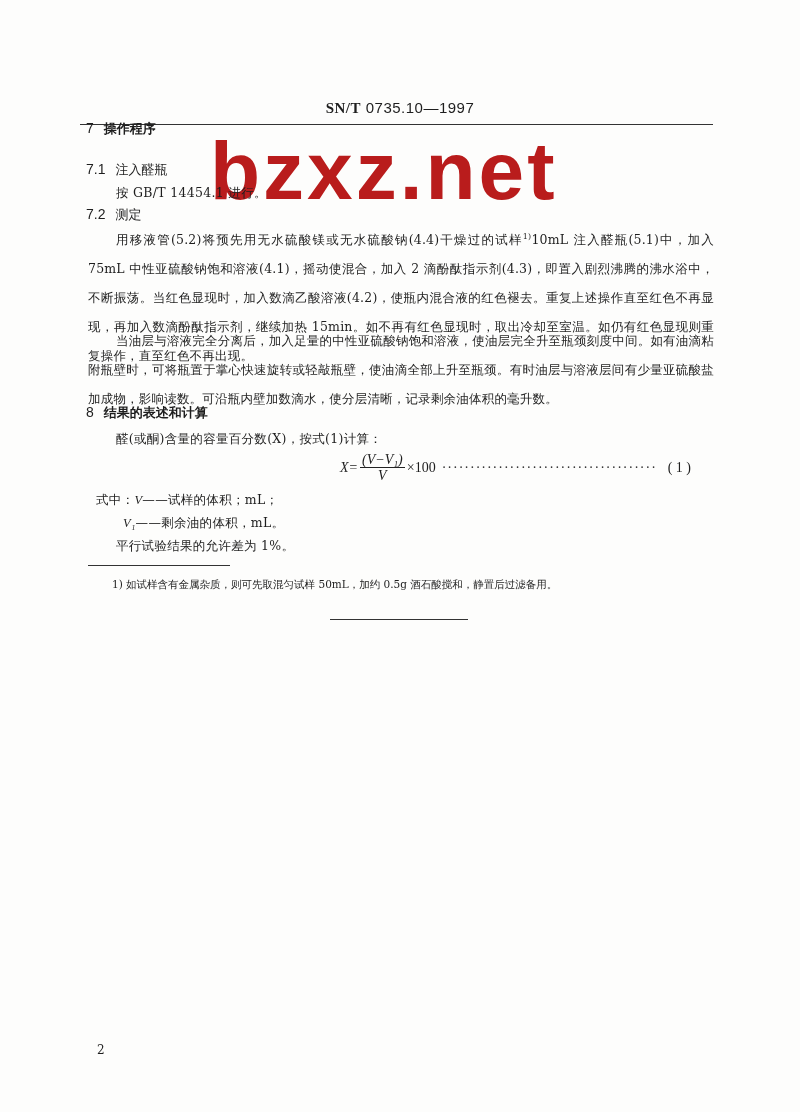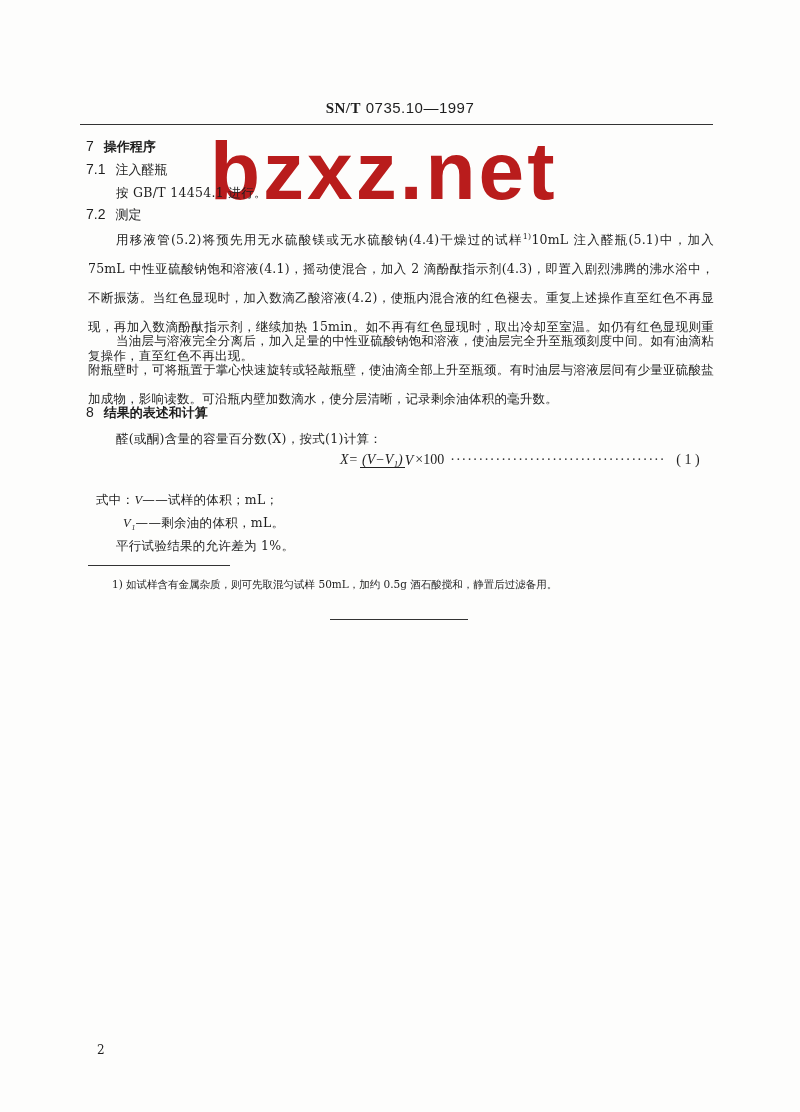--- a/index.html
+++ b/index.html
@@ -19,21 +19,21 @@
     }
     .content { position: absolute; top: 0; left: 0; width: 800px; z-index: 1; }
     .abs { position: absolute; white-space: nowrap; }
     .sec-h { font-family: "DejaVu Sans", sans-serif; font-weight: bold; font-size: 13px; }
     .sub-h { font-family: "DejaVu Sans", sans-serif; font-size: 13px; }
     .num { font-family: "Liberation Sans", sans-serif; font-size: 14px; margin-right: 10px; font-weight: normal; }
     .body-line { font-size: 12.5px; letter-spacing: 0.3px; }
     .para { position: absolute; left: 88px; width: 626px; font-size: 12.5px; line-height: 29px; text-align: justify; text-indent: 28px; letter-spacing: 0.2px; }
     sup { font-size: 8px; }
     .formula { position: absolute; top: 452px; left: 340px; font-family: "Liberation Serif", serif; font-size: 14px; display: flex; align-items: center; }
-    .frac { display: inline-flex; flex-direction: row; align-items: center; margin: 0 2px; }
+    .frac { display: inline-flex; flex-direction: column; align-items: center; margin: 0 2px; }
     .frac .n { border-bottom: 1px solid #222; padding: 0 2px; font-style: italic; line-height: 15px; }
     .frac .d { font-style: italic; line-height: 15px; }
     .dots { display: inline-block; width: 214px; overflow: hidden; letter-spacing: 1px; margin-left: 6px; color: #333; }
     .eqno { margin-left: 12px; }
     .ital { font-style: italic; }
     .short-rule { position: absolute; top: 565px; left: 88px; width: 142px; border-top: 1px solid #333; }
     .footnote { position: absolute; top: 578px; left: 112px; font-size: 10.5px; }
     .end-rule { position: absolute; top: 619px; left: 330px; width: 138px; border-top: 1.5px solid #333; }
     .page-num { position: absolute; top: 1043px; left: 97px; font-size: 12px; }
   </style>
@@ -43,21 +43,21 @@
 <div class="header-code">
   <span class="prefix">SN/T</span>
   <span>0735.10—1997</span>
 </div>
 <div class="header-rule"></div>
 
 <div class="watermark">bzxz.net</div>
 
 <div class="content">
 
-  <div class="abs sec-h" style="top:138px; left:86px;">
+  <div class="abs sec-h" style="top:120px; left:86px;">
     <span class="num">7</span><span>操作程序</span>
   </div>
 
   <div class="abs sub-h" style="top:161px; left:86px;">
     <span class="num">7.1</span><span>注入醛瓶</span>
   </div>
   <div class="abs body-line" style="top:185px; left:116px;">按 GB/T 14454.1 进行。</div>
 
   <div class="abs sub-h" style="top:206px; left:86px;">
     <span class="num">7.2</span><span>测定</span>

